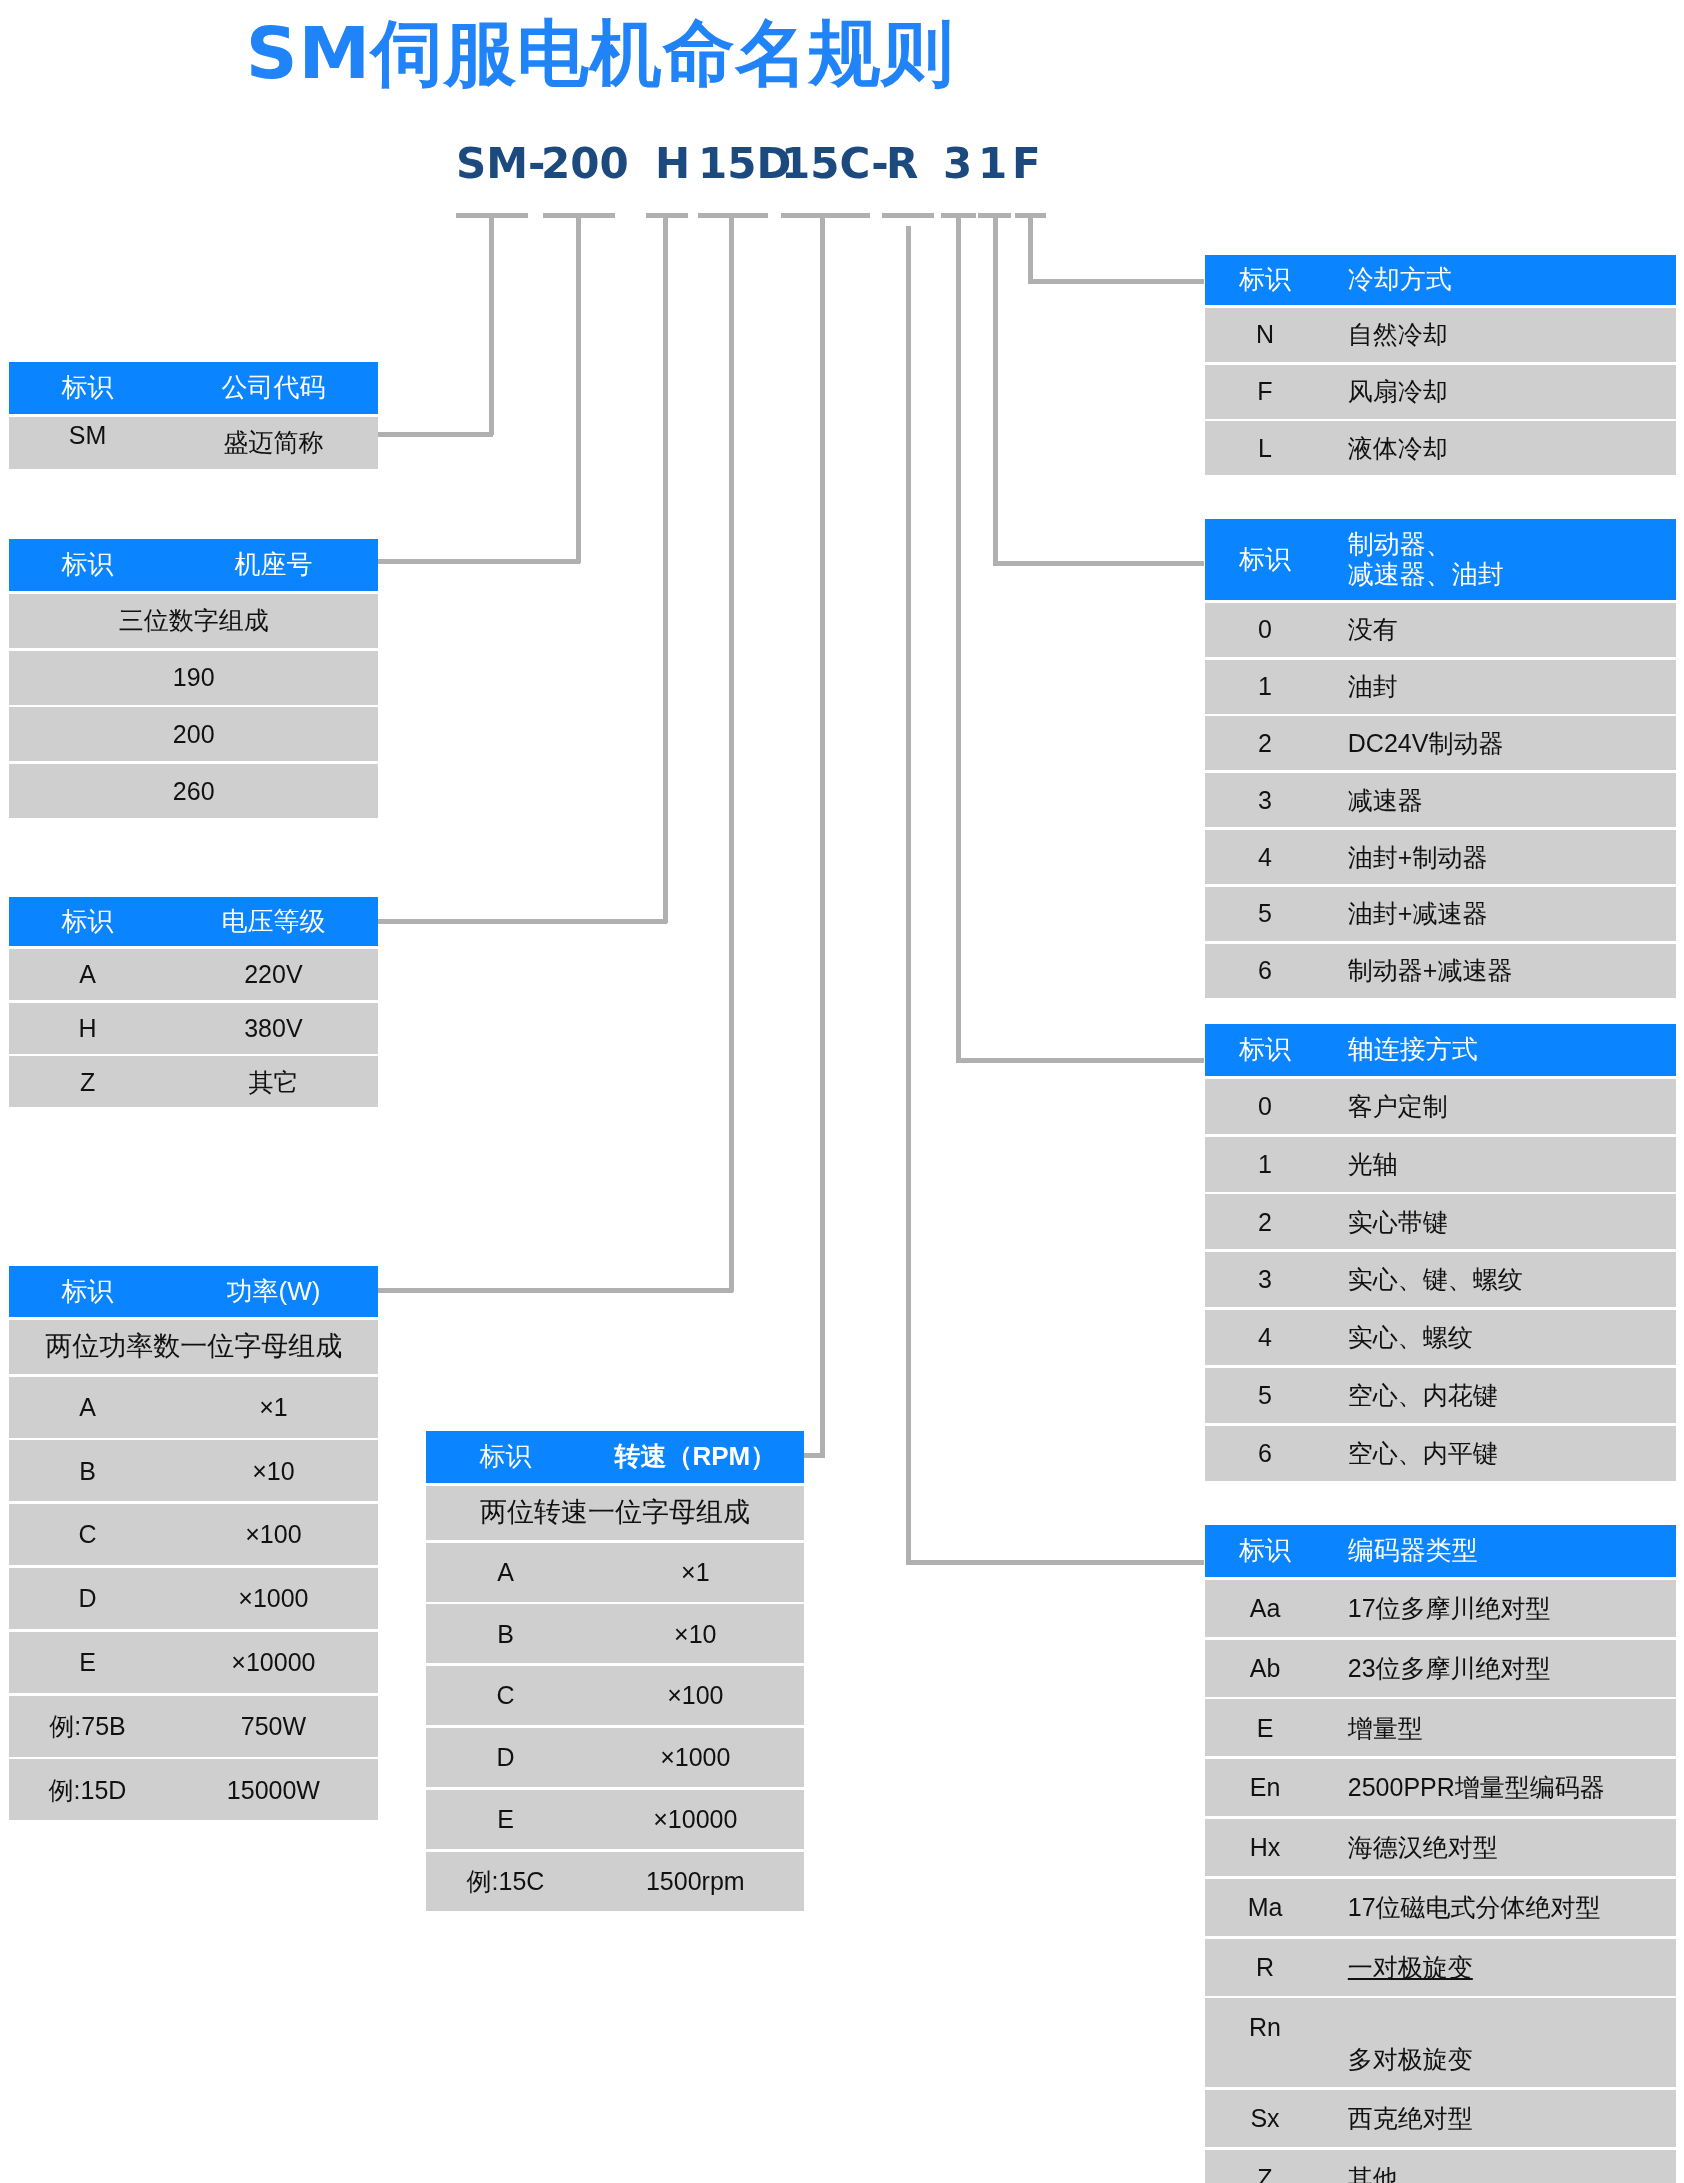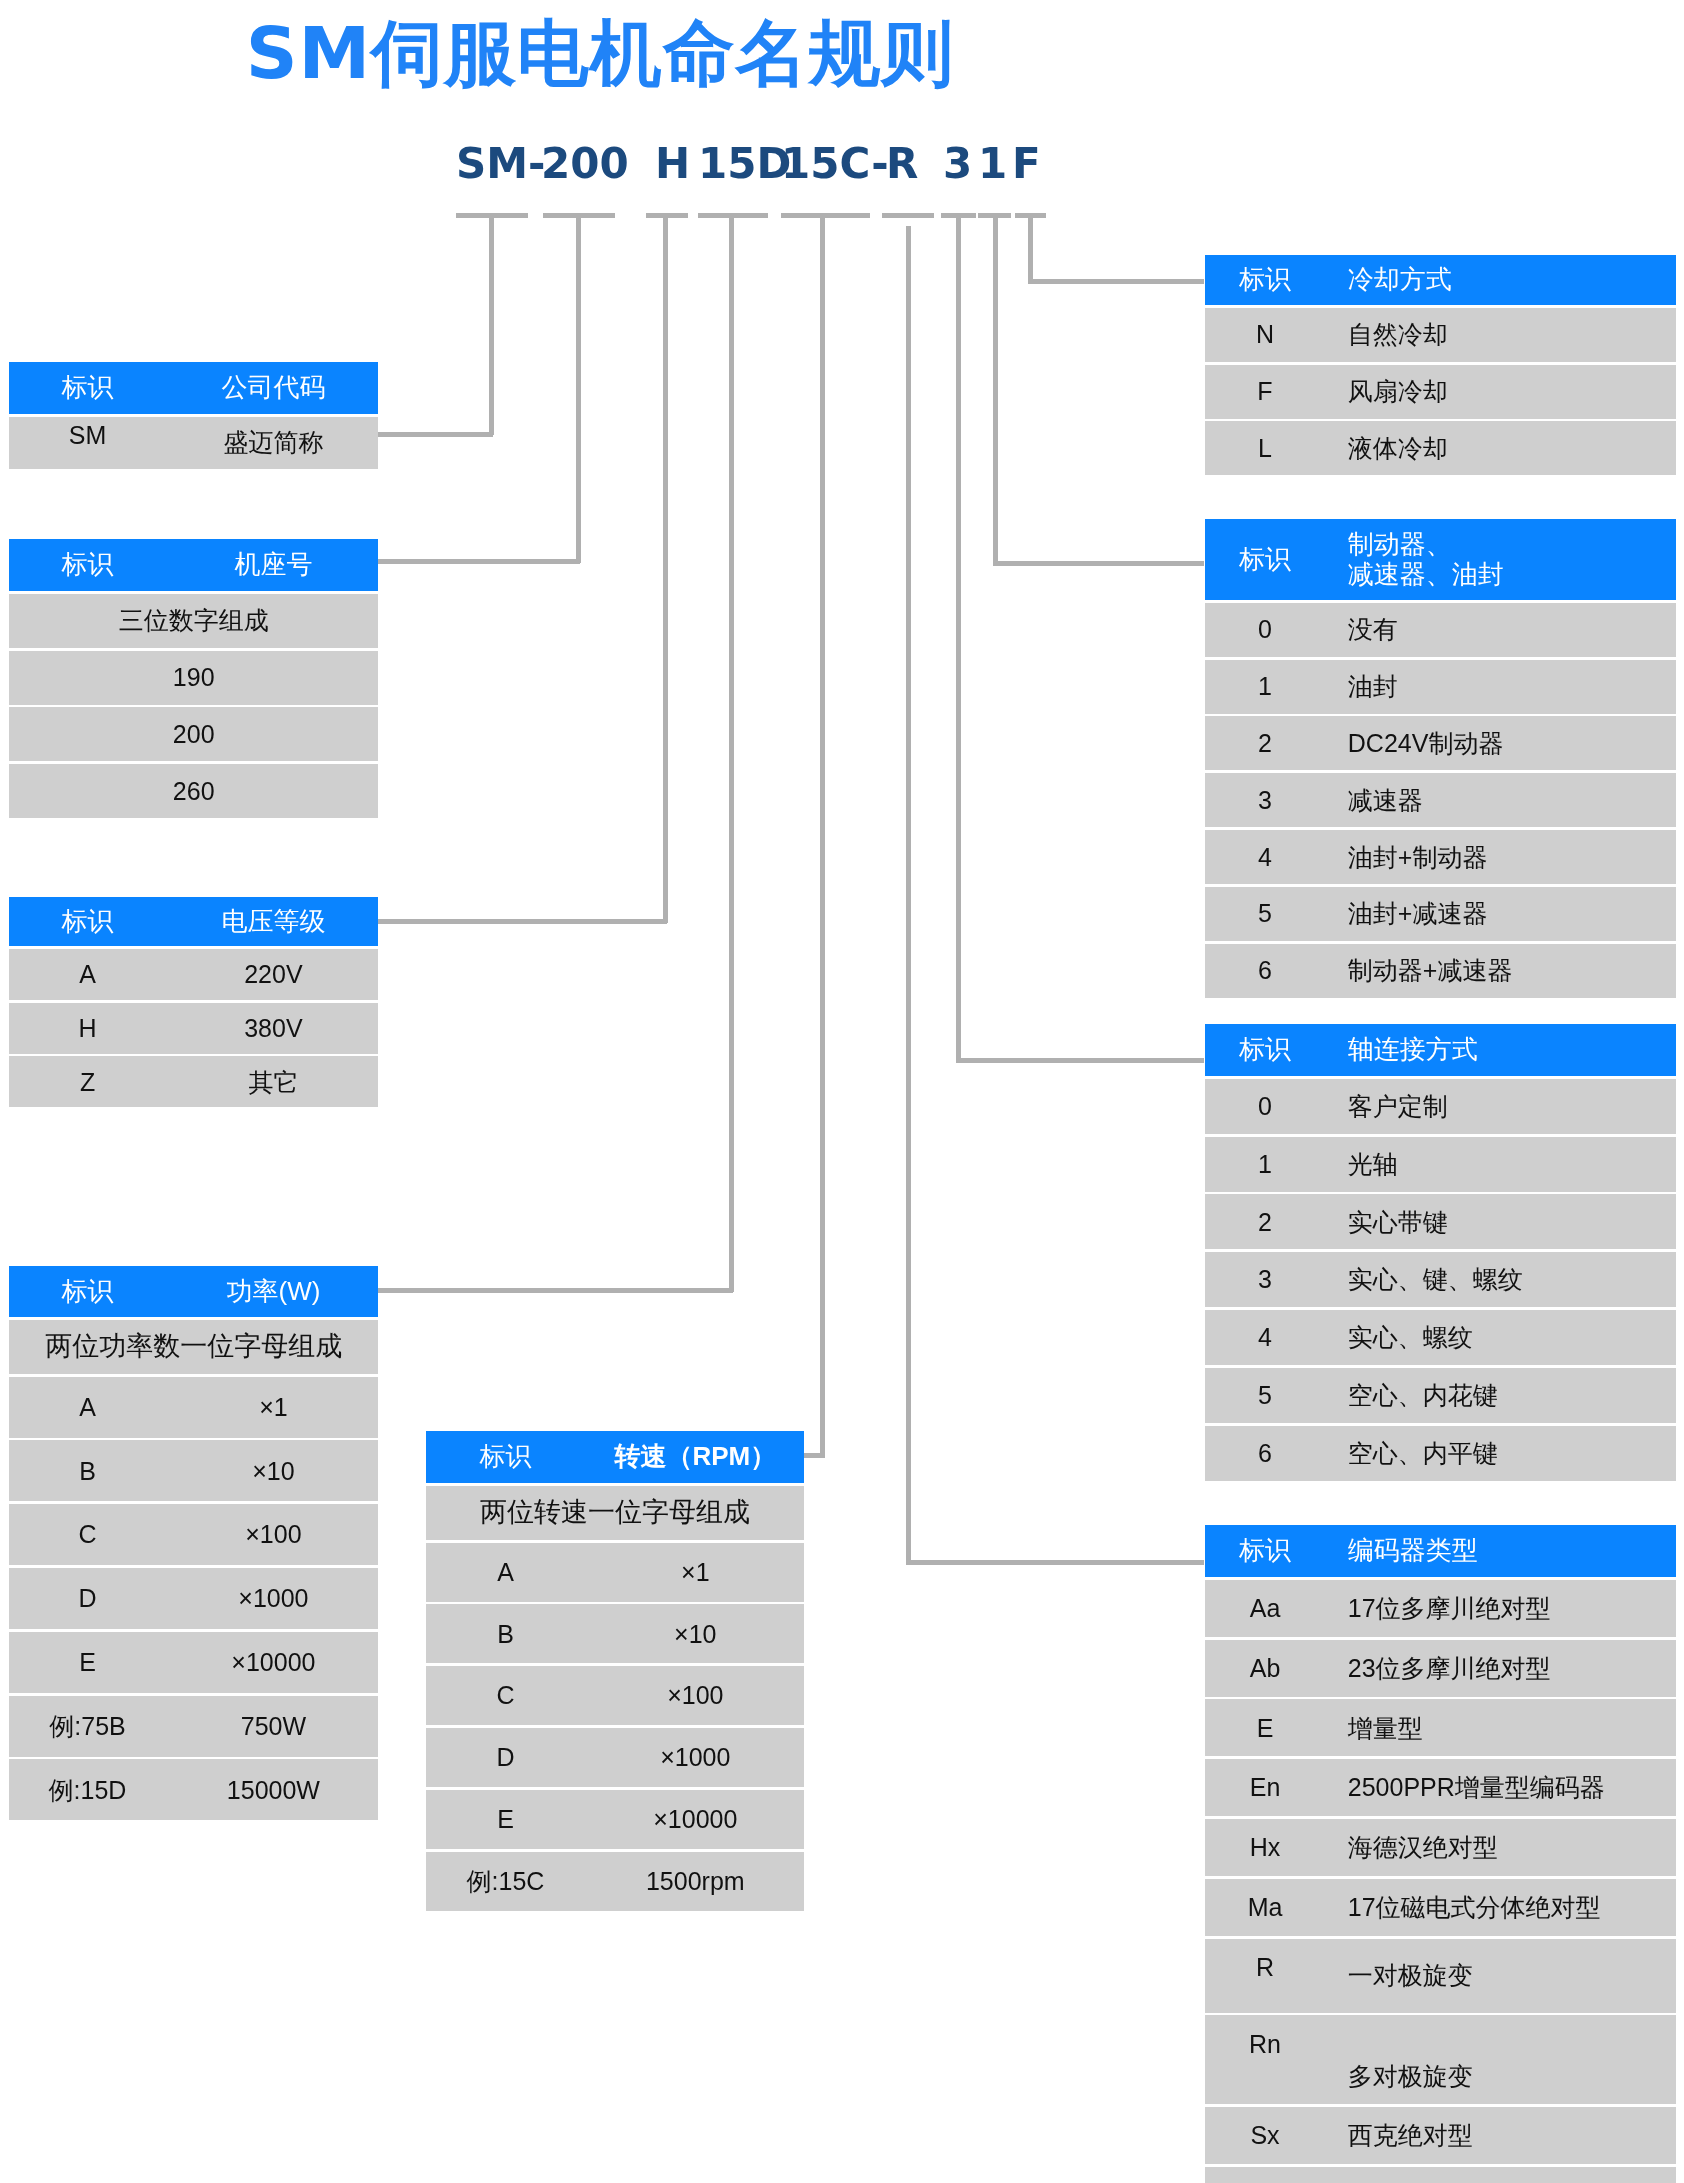--- a/index.html
+++ b/index.html
@@ -346,21 +346,21 @@
     <div class="row bd">
       <div class="cell" style="width:120px;height:57px;">Hx</div>
       <div class="cell left" style="width:347px;height:57px;margin-left:2.8px;">海德汉绝对型</div>
     </div>
     <div class="row bd">
       <div class="cell" style="width:120px;height:57px;">Ma</div>
       <div class="cell left" style="width:347px;height:57px;margin-left:2.8px;">17位磁电式分体绝对型</div>
     </div>
     <div class="row bd">
       <div class="cell" style="width:120px;height:57px;">R</div>
-      <div class="cell left" style="width:347px;height:74px;margin-left:2.8px;">一对极旋变</div>
+      <div class="cell left" style="width:347px;height:57px;margin-left:2.8px;text-decoration:underline;">一对极旋变</div>
     </div>
     <div class="row bd">
       <div class="cell" style="width:120px;height:57px;">Rn</div>
       <div class="cell left" style="width:347px;height:57px;margin-left:2.8px;margin-top:32px;">多对极旋变</div>
     </div>
     <div class="row bd">
       <div class="cell" style="width:120px;height:57px;">Sx</div>
       <div class="cell left" style="width:347px;height:57px;margin-left:2.8px;">西克绝对型</div>
     </div>
     <div class="row bd">

